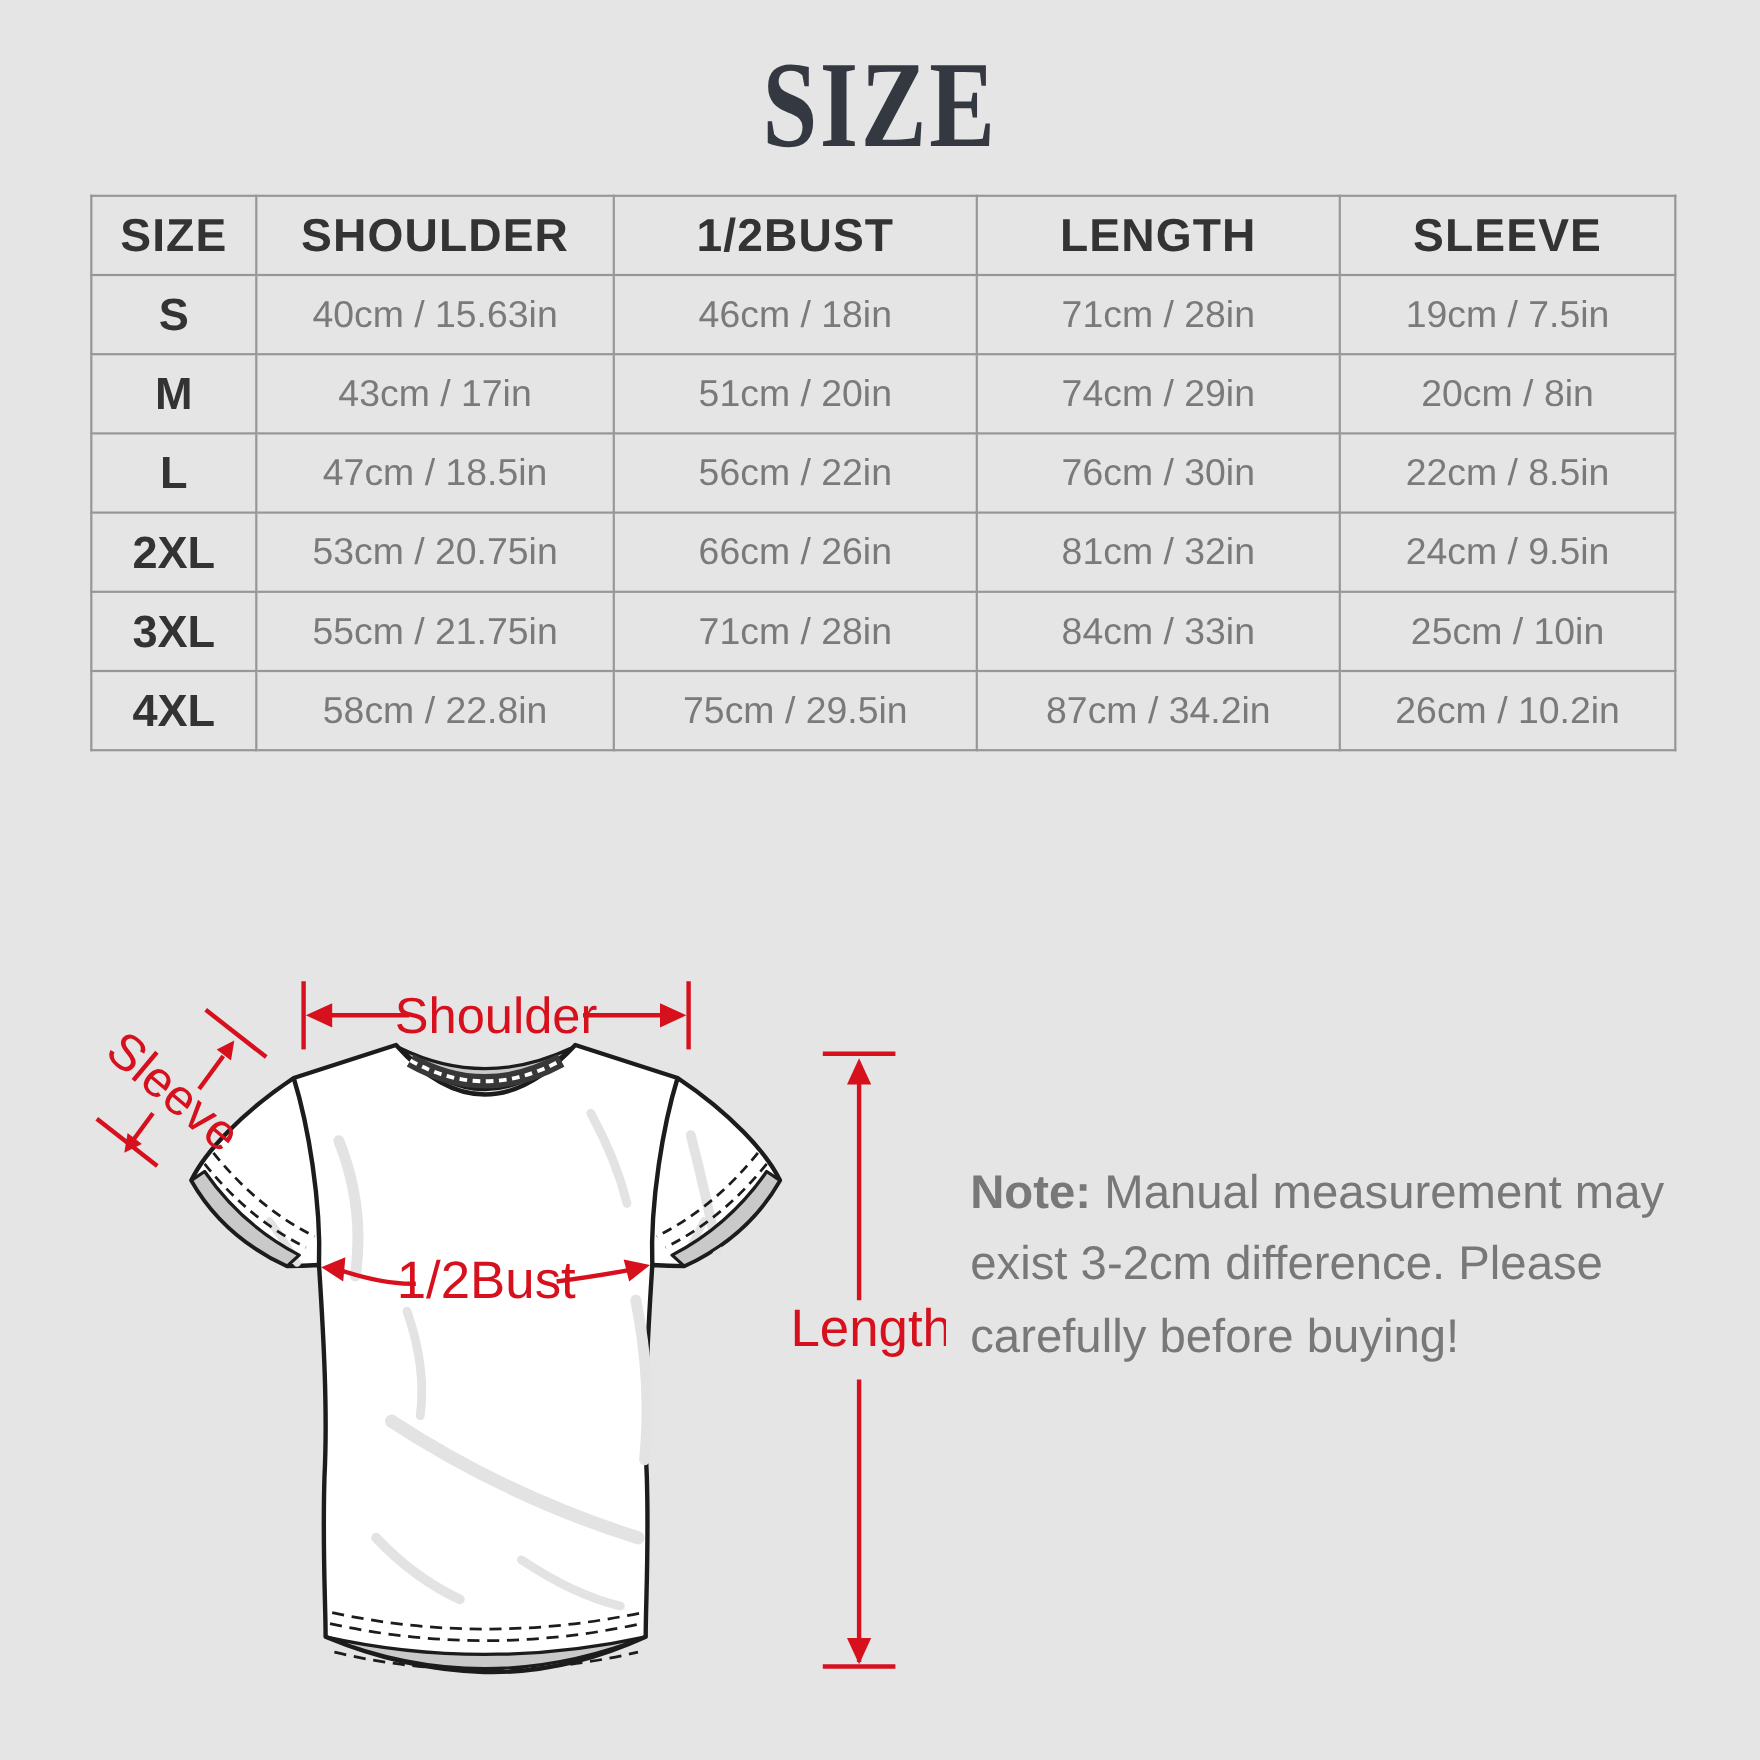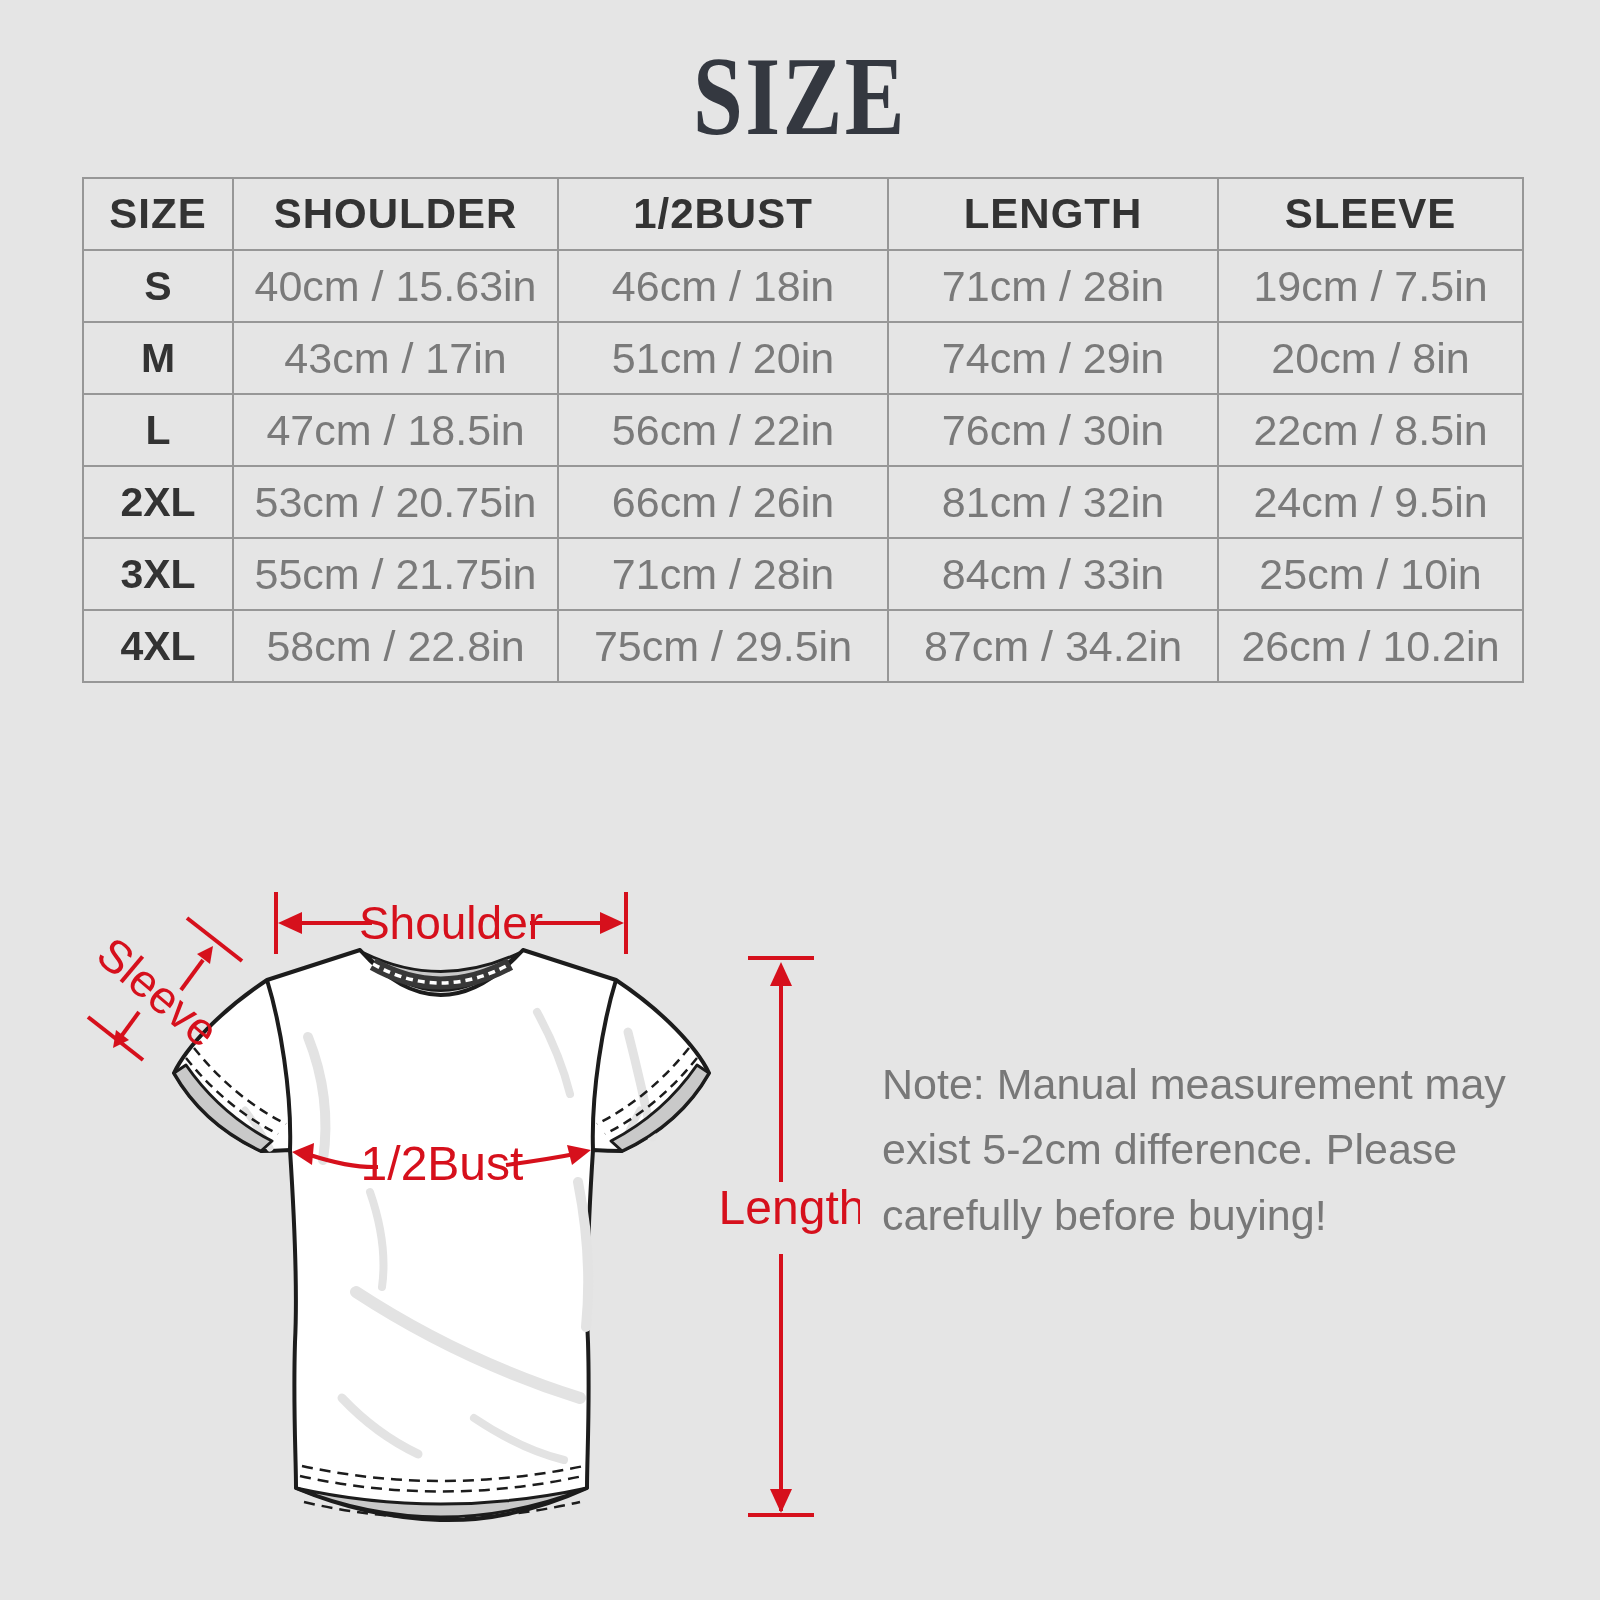--- a/index.html
+++ b/index.html
@@ -9,28 +9,28 @@
   .page-title{position:absolute;left:0;top:40px;width:1600px;text-align:center;margin:0;
         font-family:"Liberation Serif",serif;font-weight:bold;font-size:112px;line-height:1.0;
         color:#343840;letter-spacing:3px;transform:scaleX(0.8);transform-origin:50% 50%;}
   
   .size-table{position:absolute;left:82px;top:177px;width:1440px;border-collapse:collapse;
         table-layout:fixed;}
   .size-table th,.size-table td{border:2px solid #979797;height:70px;padding:0;text-align:center;
         vertical-align:middle;white-space:nowrap;overflow:hidden;}
   .size-table thead th{font-size:42px;font-weight:bold;color:#333333;letter-spacing:1px;}
   .size-table td.row-label{font-size:41px;font-weight:bold;color:#333333;}
-  .size-table td.cell-value{font-size:43px;font-weight:normal;color:#7a7a7a;}
+  .size-table td.cell-value{font-size:34px;font-weight:normal;color:#7a7a7a;}
   
   .diagram-svg{position:absolute;left:40px;top:862px;width:820px;height:730px;}
   .diagram-svg text.red-label{font-family:"Liberation Sans",sans-serif;}
   
   .note-block{position:absolute;left:882px;top:1052px;width:640px;
         font-size:43px;line-height:1.52;color:#787878;}
-  .note-label{font-weight:normal;margin-right:12px;}
+  .note-label{font-weight:bold;margin-right:12px;}
 </style>
 </head>
 <body>
 
 <div class="page">
 
   <h1 class="page-title">SIZE</h1>
 
   <table class="size-table">
     <colgroup>
@@ -184,17 +184,17 @@
       <line x1="741" y1="392" x2="741" y2="649" stroke-width="4"></line>
       <polygon points="741,651 730,627 752,627" stroke="none"></polygon>
       <line x1="708" y1="653" x2="774" y2="653" stroke-width="4"></line>
     </g>
   </svg>
 
   <div class="note-block">
     <div>
       <span class="note-label">Note:</span><span>Manual measurement may</span>
     </div>
-    <div>exist 5-2cm difference. Please</div>
+    <div>exist 3-2cm difference. Please</div>
     <div>carefully before buying!</div>
   </div>
 
 </div>
 
 </body></html>

